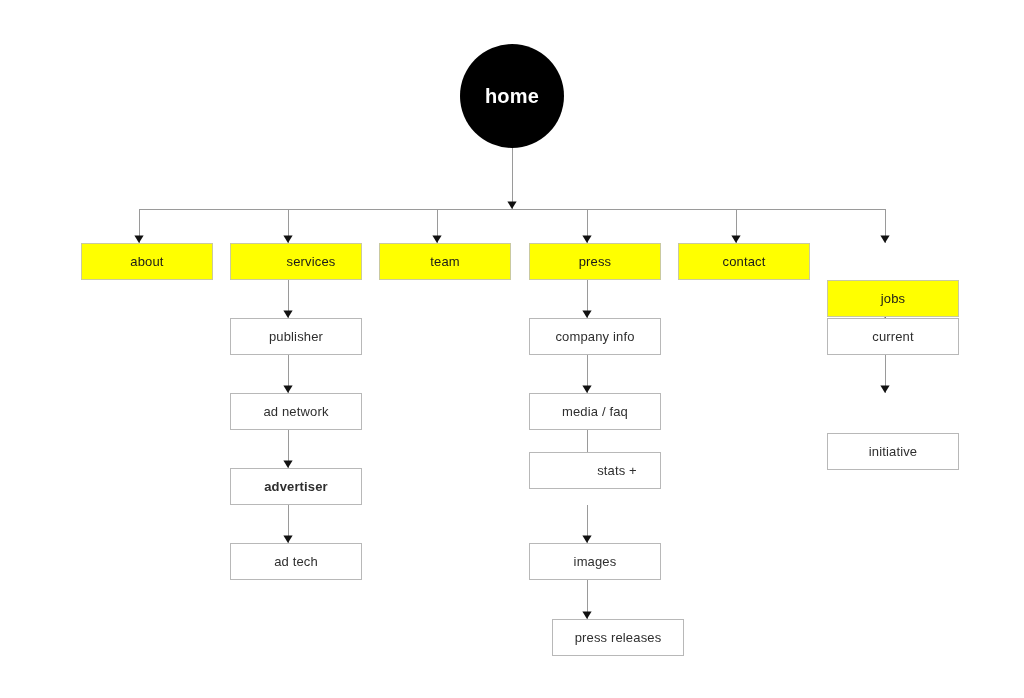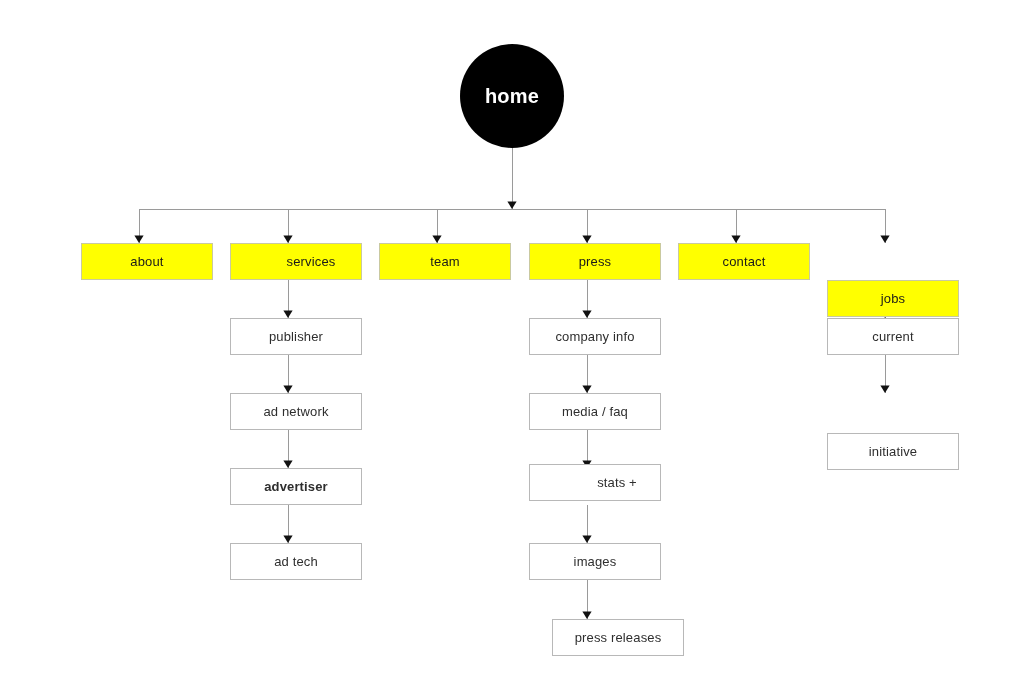--- a/index.html
+++ b/index.html
@@ -133,21 +133,21 @@
       </div>
       <div class="node node-box is-highlight" style="left: 529px; top: 243px;">
         <span>press</span>
       </div>
       <div class="node node-box" style="left: 529px; top: 318px;">
         <span>company info</span>
       </div>
       <div class="node node-box" style="left: 529px; top: 393px;">
         <span>media / faq</span>
       </div>
-      <div class="node node-box" style="left: 529px; top: 464px; padding-left: 44px;">
+      <div class="node node-box" style="left: 529px; top: 452px; padding-left: 44px;">
         <span>stats +</span>
       </div>
       <div class="node node-box" style="left: 529px; top: 543px;">
         <span>images</span>
       </div>
       <div class="node node-box" style="left: 529px; top: 619px; margin-left: 23px;">
         <span>press releases</span>
       </div>
       <div class="node node-box is-highlight" style="left: 678px; top: 243px;">
         <span>contact</span>

